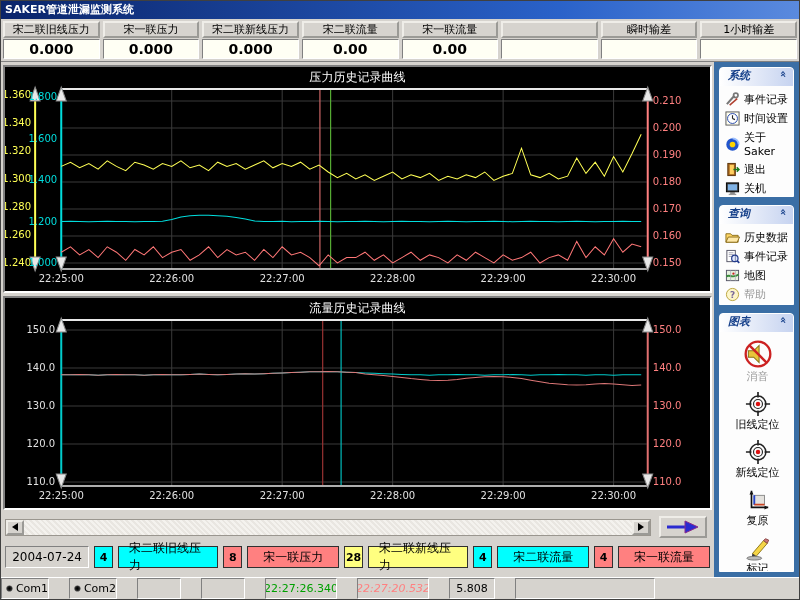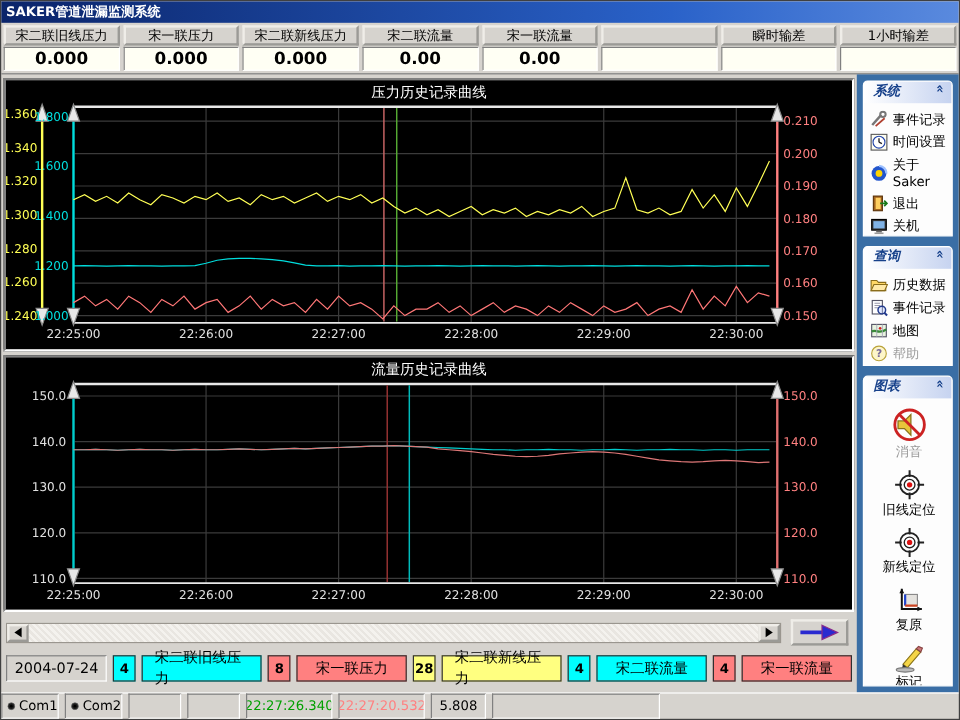--- a/index.html
+++ b/index.html
@@ -40,21 +40,21 @@
   .legend-row { height:30px; display:flex; align-items:center; gap:5px; margin:0 2px 2px 2px; font-size:12px; }
   .legend-date { width:90px; height:22px; background:#d6d3ce; border:1px solid; border-color:#808080 #fff #fff #808080;
                  display:flex; align-items:center; justify-content:center; font-size:12px; }
   .lg-num { width:20px; height:22px; border:1px solid #303030; display:flex; align-items:center;
             justify-content:center; font-size:11px; font-weight:bold; }
   .lg-label { height:22px; border:1px solid #303030; display:flex; align-items:center; justify-content:center;
               padding:0 10px; font-size:12px; min-width:92px; }
   
   .status-bar { height:22px; display:flex; flex:0 0 auto; border-top:1px solid #fff; }
   .st-cell { height:100%; background:#d6d3ce; border:1px solid; border-color:#808080 #fff #fff #808080;
-             margin-right:5px; display:flex; align-items:center; justify-content:center; font-size:11px;
+             margin-right:20px; display:flex; align-items:center; justify-content:center; font-size:11px;
              overflow:hidden; white-space:nowrap; }
   .st-cell .dot { margin:0 3px 0 4px; }
   .st-emph { font-size:13px; font-weight:bold; justify-content:flex-start; padding-left:6px; }
   
   .sidebar { flex:1; background:#3a6ea5; padding:5px 5px; display:flex; flex-direction:column; gap:8px; }
   .pane { background:#fdfdfd; border:1px solid #fff; border-radius:4px 4px 0 0; overflow:hidden; }
   .pane-hd { height:18px; background:linear-gradient(90deg,#ffffff,#c6d3f0); display:flex; align-items:flex-start;
              justify-content:space-between; padding:0 4px 0 8px; cursor:pointer;font-style:italic; }
   .pane-hd span { font-size:11px; font-weight:bold; color:#16408a; }
   .chev { width:12px; height:12px; color:#7b9ae0; font-size:10px; line-height:12px; text-align:center;
@@ -432,21 +432,21 @@
       <div class="st-cell" style="width: 44px;">
         <span></span>
       </div>
       <div class="st-cell" style="width: 44px;">
         <span></span>
       </div>
       <div class="st-cell" style="width: 72px;">
         <span style="color: rgb(0, 160, 0);">22:27:26.340</span>
       </div>
       <div class="st-cell" style="width: 72px;">
-        <span style="color: rgb(255, 128, 128);">22:27:20.532</span>
+        <span style="color: rgb(255, 128, 128); font-style: italic;">22:27:20.532</span>
       </div>
       <div class="st-cell" style="width: 46px;">
         <span>5.808</span>
       </div>
       <div class="st-cell" style="width: 140px;">
         <span></span>
       </div>
     </div>
 </div>
 

